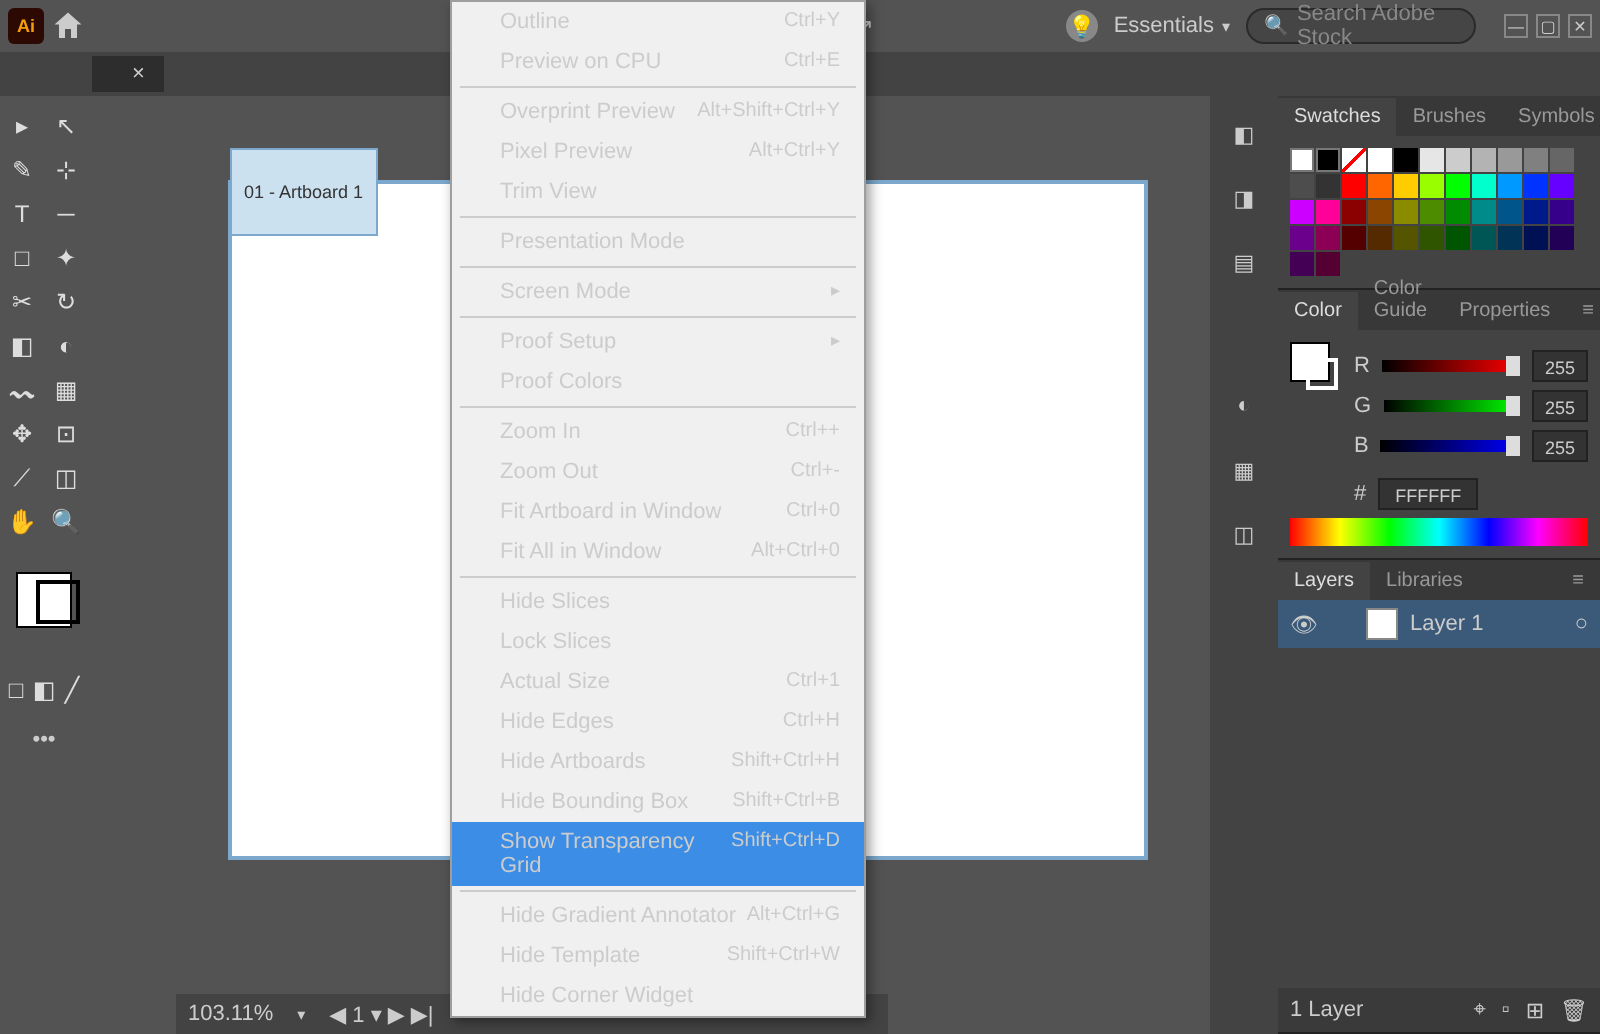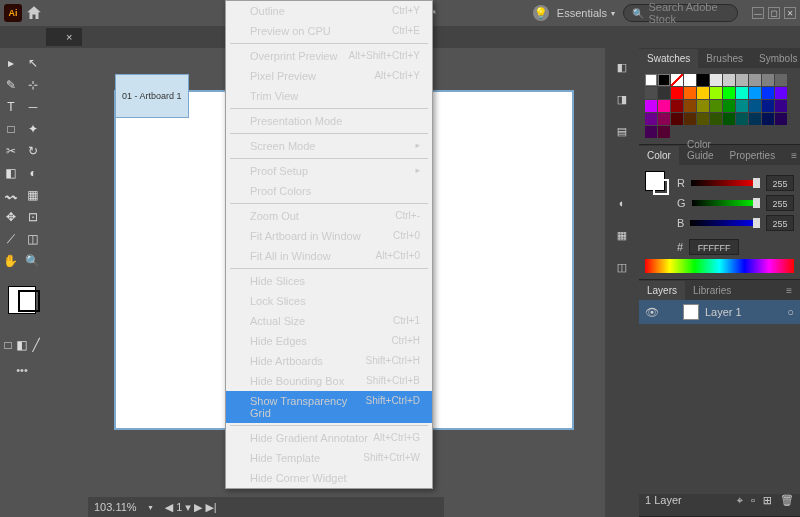--- a/index.html
+++ b/index.html
@@ -51,21 +51,21 @@
 .slider-row .track.b{background:linear-gradient(to right,#000,#00f)}
 .slider-row .thumb{width:7px;height:10px;background:#ddd;position:absolute;right:0;top:-2px}
 .slider-row .val{width:28px;height:16px;background:#333;border:1px solid #222;font-size:9px;text-align:center;line-height:16px}
 .hex-row{display:flex;align-items:center;gap:6px;margin:4px 0}
 .hex-field{width:50px;height:16px;background:#333;border:1px solid #222;font-size:9px;text-align:center;line-height:16px}
 .spectrum{height:14px;margin-top:4px;background:linear-gradient(to right,red,yellow,lime,cyan,blue,magenta,red)}
 .layers-body{background:#434343;padding:0}
 .layer-row{display:flex;align-items:center;height:24px;background:#3b5a7a;padding:0 6px;gap:6px}
 .layer-row .eye{width:14px}
 .layer-row .thumb{width:16px;height:16px;background:#fff;border:1px solid #888}
-.layers-footer{height:22px;background:#3a3a3a;display:flex;align-items:flex-start;padding:0 6px;font-size:9px;color:#999}
+.layers-footer{height:22px;background:#3a3a3a;display:flex;align-items:center;padding:0 6px;font-size:9px;color:#999}
 .statusbar{position:absolute;left:44px;right:195px;bottom:0;height:20px;background:#434343;display:flex;align-items:center;padding:0 6px;gap:12px;font-size:10px;color:#bbb}
 .lightbulb{width:16px;height:16px;border-radius:50%;background:#888;display:flex;align-items:center;justify-content:center;color:#333}
 </style>
 </head>
 <body>
 
 <div class="topbar">
   <div class="ai-logo">Ai</div>
   <div class="home-icon">
       <svg viewBox="0 0 24 24">
@@ -337,20 +337,24 @@
     <div class="sep"></div>
     <div class="item">
       <span>Proof Setup</span>
       <span class="arrow">▸</span>
     </div>
     <div class="item">
       <span>Proof Colors</span>
     </div>
     <div class="sep"></div>
     <div class="item">
+      <span>Zoom In</span>
+      <span class="shortcut">Ctrl++</span>
+    </div>
+    <div class="item">
       <span>Zoom Out</span>
       <span class="shortcut">Ctrl+-</span>
     </div>
     <div class="item">
       <span>Fit Artboard in Window</span>
       <span class="shortcut">Ctrl+0</span>
     </div>
     <div class="item">
       <span>Fit All in Window</span>
       <span class="shortcut">Alt+Ctrl+0</span>

